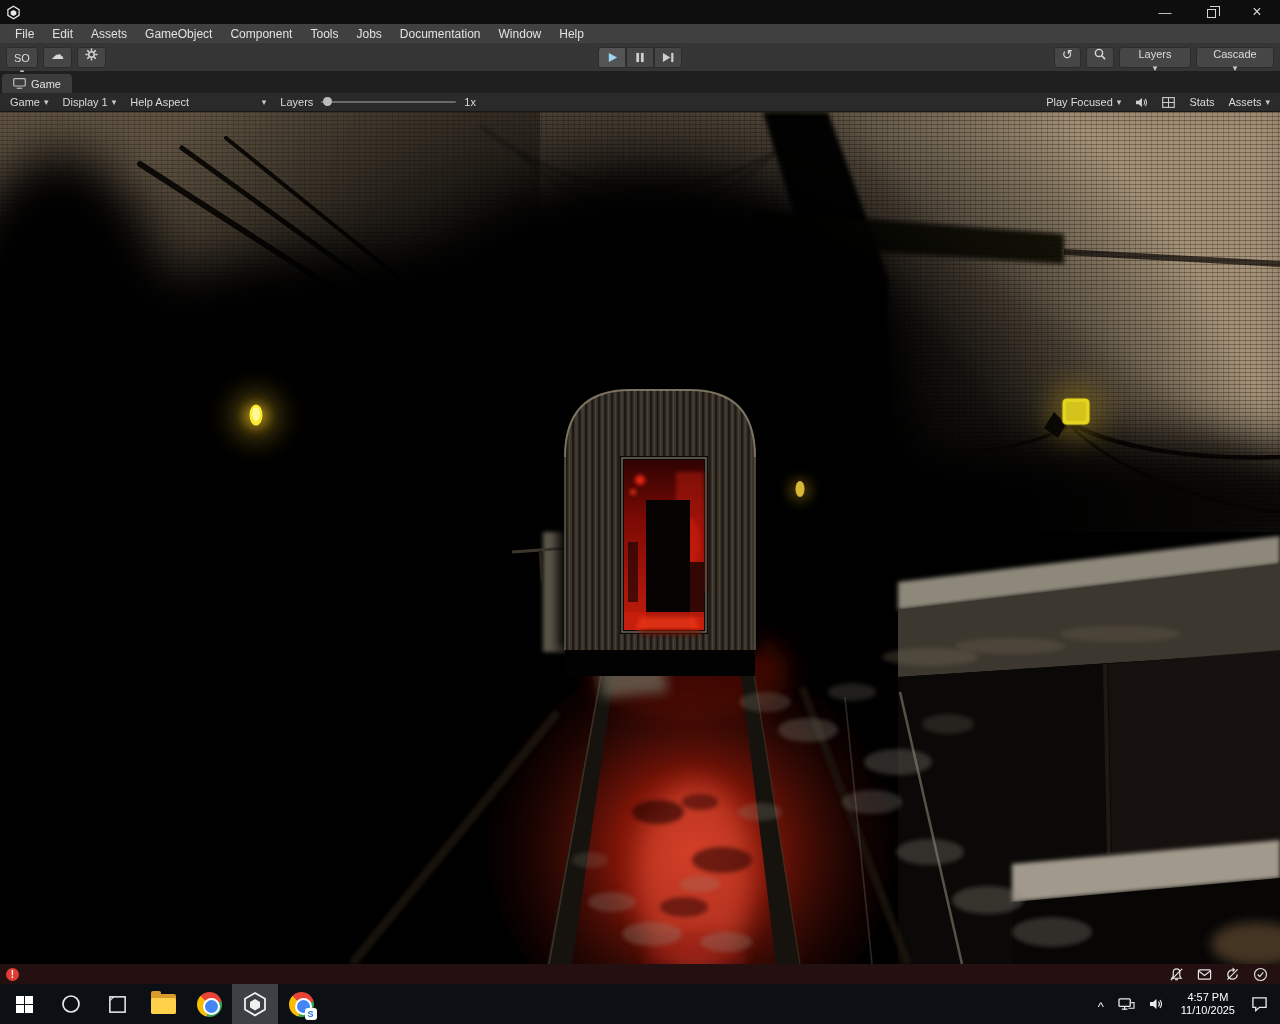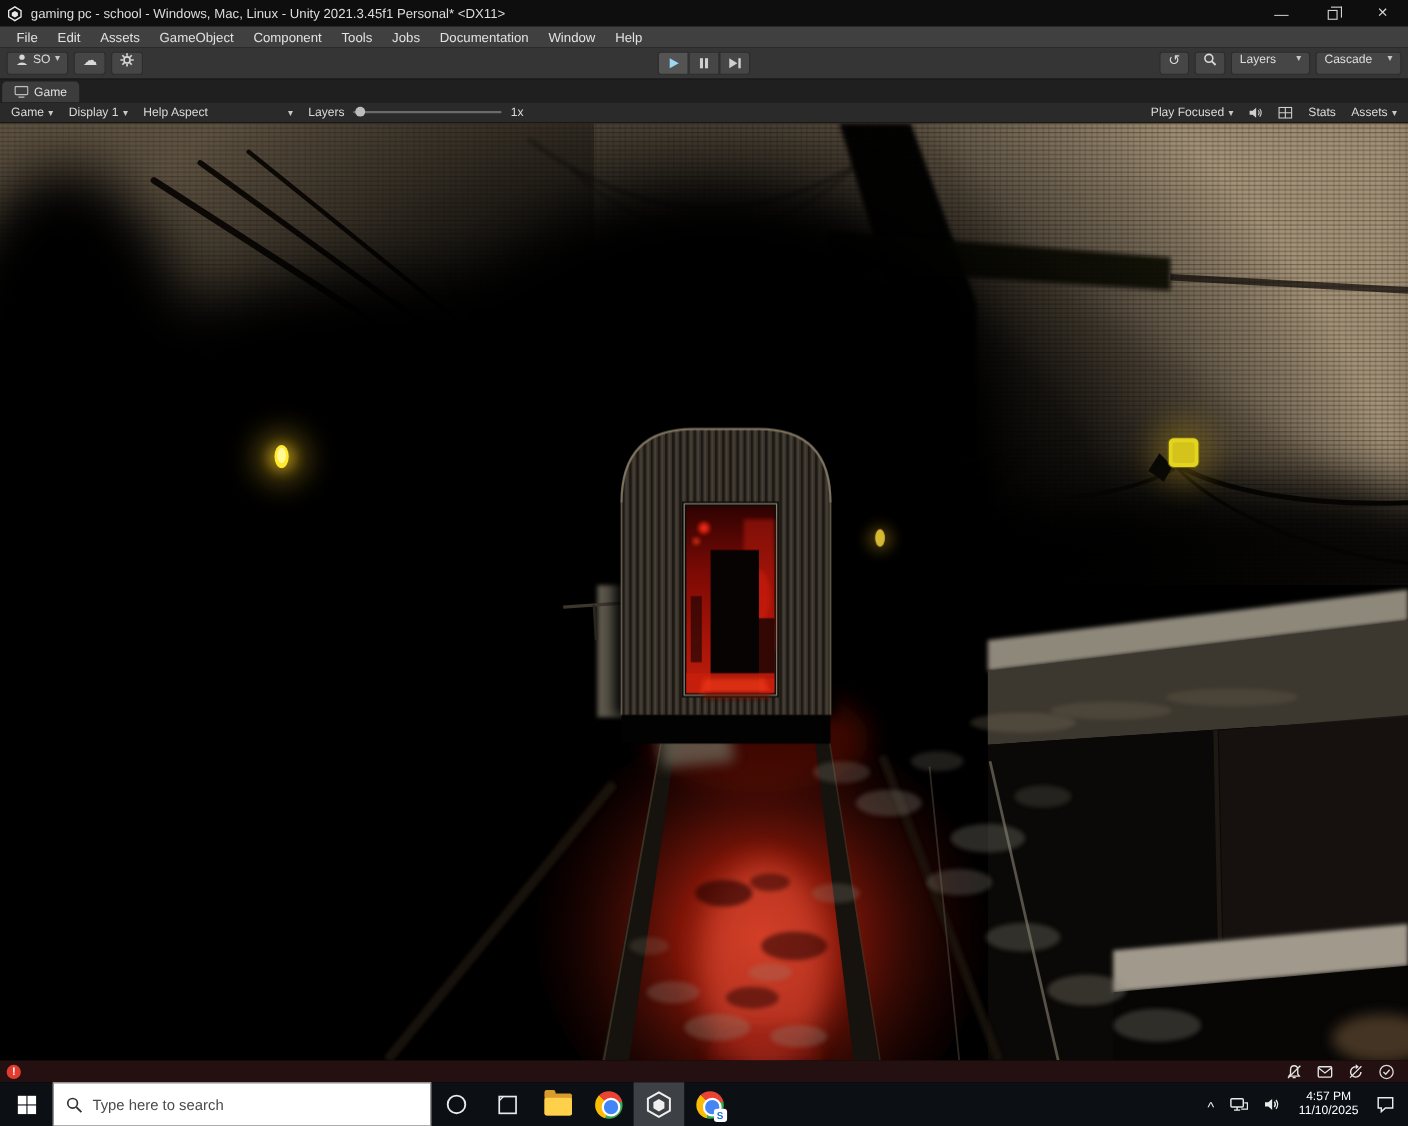--- a/index.html
+++ b/index.html
@@ -14,21 +14,21 @@
   .win-btn{width:46px;height:100%;display:flex;align-items:center;justify-content:center;color:#d4d4d4;font-size:13px;}
   .restore-glyph{width:9px;height:9px;border:1px solid #d4d4d4;position:relative;margin-top:2px;}
   .restore-glyph:before{content:"";position:absolute;left:2px;top:-4px;width:9px;height:9px;border:1px solid #d4d4d4;border-left:0;border-bottom:0;}
 
   
   .menubar{position:absolute;top:24px;left:0;right:0;height:19px;background:#404040;display:flex;align-items:center;color:#e2e2e2;font-size:12px;padding-left:6px;}
   .menubar .mi{padding:0 9px;}
 
   
   .toolbar{position:absolute;top:43px;left:0;right:0;height:29px;background:#353535;border-bottom:1px solid #1f1f1f;display:flex;align-items:center;padding:0 6px;}
-  .tb-btn{height:21px;background:#464646;border:1px solid #2c2c2c;border-radius:3px;color:#dddddd;font-size:11px;display:inline-flex;gap:4px;padding:0 7px;margin-right:5px;}
+  .tb-btn{height:21px;background:#464646;border:1px solid #2c2c2c;border-radius:3px;color:#dddddd;font-size:11px;display:inline-flex;align-items:center;gap:4px;padding:0 7px;margin-right:5px;flex-direction:column;}
   .tb-btn svg{display:block;}
   .chev{font-size:9px;color:#c8c8c8;line-height:1;}
   .tb-center{position:absolute;left:50%;transform:translateX(-50%);display:flex;}
   .play-btn{width:28px;height:21px;background:#464646;border:1px solid #2c2c2c;display:flex;align-items:center;justify-content:center;}
   .play-btn.first{border-radius:3px 0 0 3px;}
   .play-btn.last{border-radius:0 3px 3px 0;}
   .play-btn.active{background:#545454;}
   .tb-right{margin-left:auto;display:flex;align-items:center;}
   .icon-glyph{font-size:13px;line-height:1;color:#d8d8d8;}
 
@@ -76,21 +76,20 @@
 </head>
 <body>
 
 <div class="titlebar">
   <span class="app-logo">
     <svg width="15" height="15" viewBox="0 0 24 24">
         <polygon points="12,2 21,7.5 21,16.5 12,22 3,16.5 3,7.5" fill="none" stroke="#e8e8e8" stroke-width="2"></polygon>
         <polygon points="12,8 16.5,10.5 16.5,15 12,17.5 7.5,15 7.5,10.5" fill="#e8e8e8"></polygon>
       </svg>
   </span>
-  <span class="title-text">gaming pc - school - Windows, Mac, Linux - Unity 2021.3.45f1 Personal* &lt;DX11&gt;</span>
   <div class="win-controls">
     <div class="win-btn">
         <span>—</span>
       </div>
     <div class="win-btn">
         <span class="restore-glyph"></span>
       </div>
     <div class="win-btn">
         <span style="font-size:16px;">×</span>
       </div>
@@ -466,27 +465,20 @@
 
 <div class="taskbar">
   <div class="start-btn">
     <svg width="17" height="17" viewBox="0 0 17 17">
         <rect x="0" y="0" width="8" height="8" fill="#fff"></rect>
         <rect x="9" y="0" width="8" height="8" fill="#fff"></rect>
         <rect x="0" y="9" width="8" height="8" fill="#fff"></rect>
         <rect x="9" y="9" width="8" height="8" fill="#fff"></rect>
       </svg>
   </div>
-  <div class="searchbox">
-    <svg width="15" height="15" viewBox="0 0 15 15">
-        <circle cx="6" cy="6" r="4.4" fill="none" stroke="#333" stroke-width="1.5"></circle>
-        <line x1="9.4" y1="9.4" x2="14" y2="14" stroke="#333" stroke-width="1.7"></line>
-      </svg>
-    <input type="text" placeholder="Type here to search" style="">
-  </div>
   <div class="task-icon">
     <svg width="22" height="22" viewBox="0 0 22 22">
         <circle cx="11" cy="11" r="8" fill="none" stroke="#eaeaea" stroke-width="1.7"></circle>
       </svg>
   </div>
   <div class="task-icon">
     <svg width="21" height="21" viewBox="0 0 22 22">
         <rect x="3" y="3" width="16" height="16" fill="none" stroke="#eaeaea" stroke-width="1.6"></rect>
         <line x1="7" y1="3" x2="3" y2="7" stroke="#eaeaea" stroke-width="1.2"></line>
       </svg>

